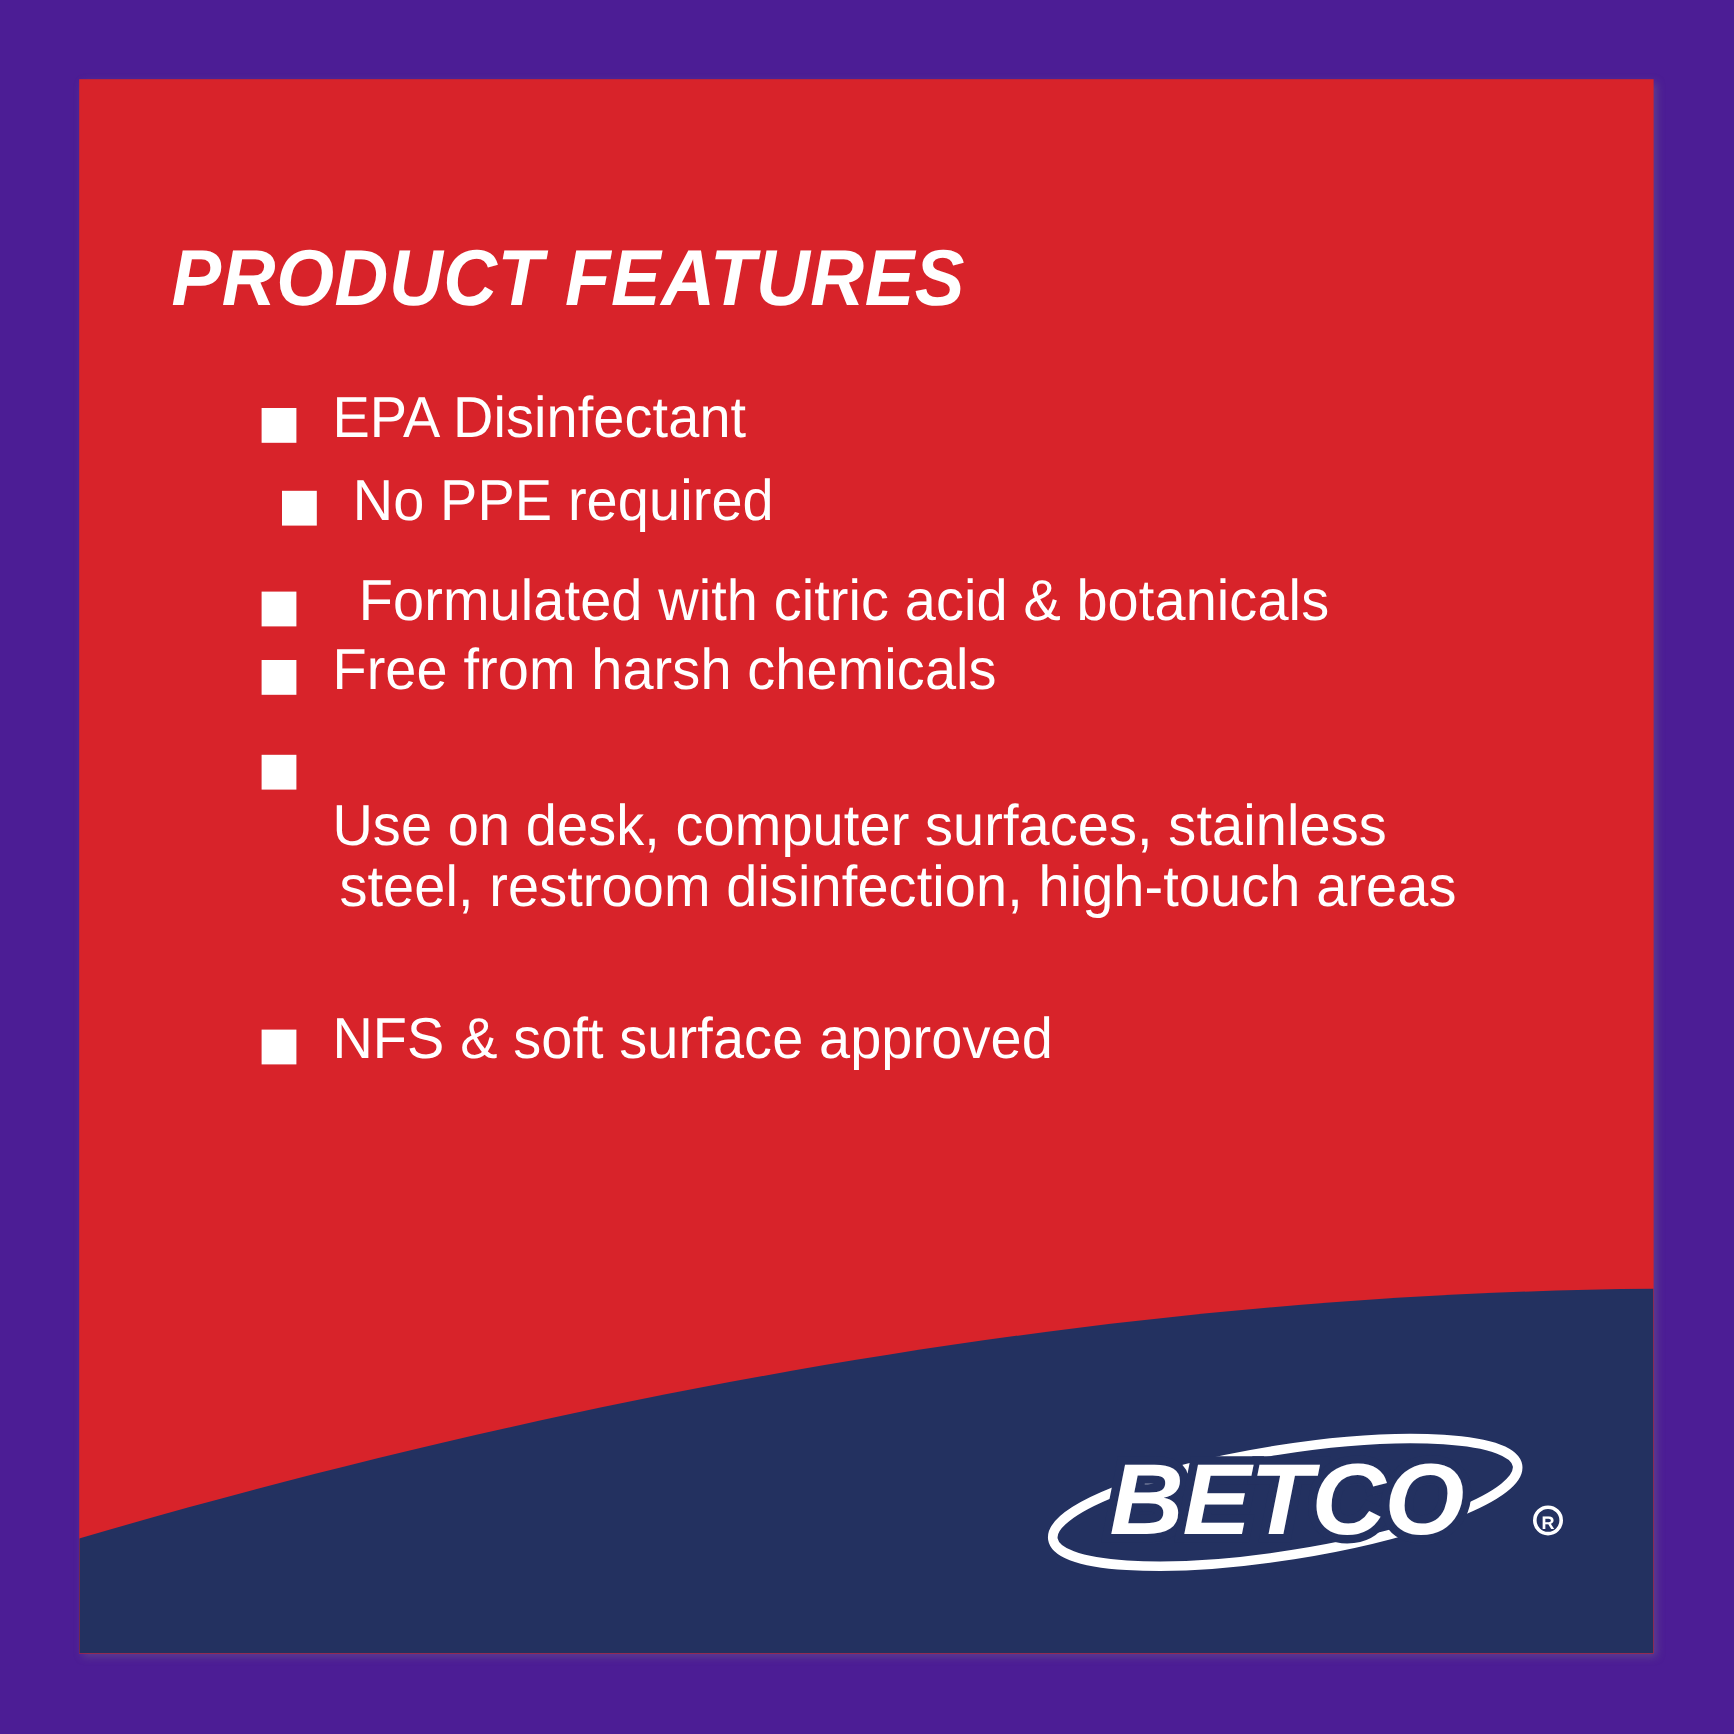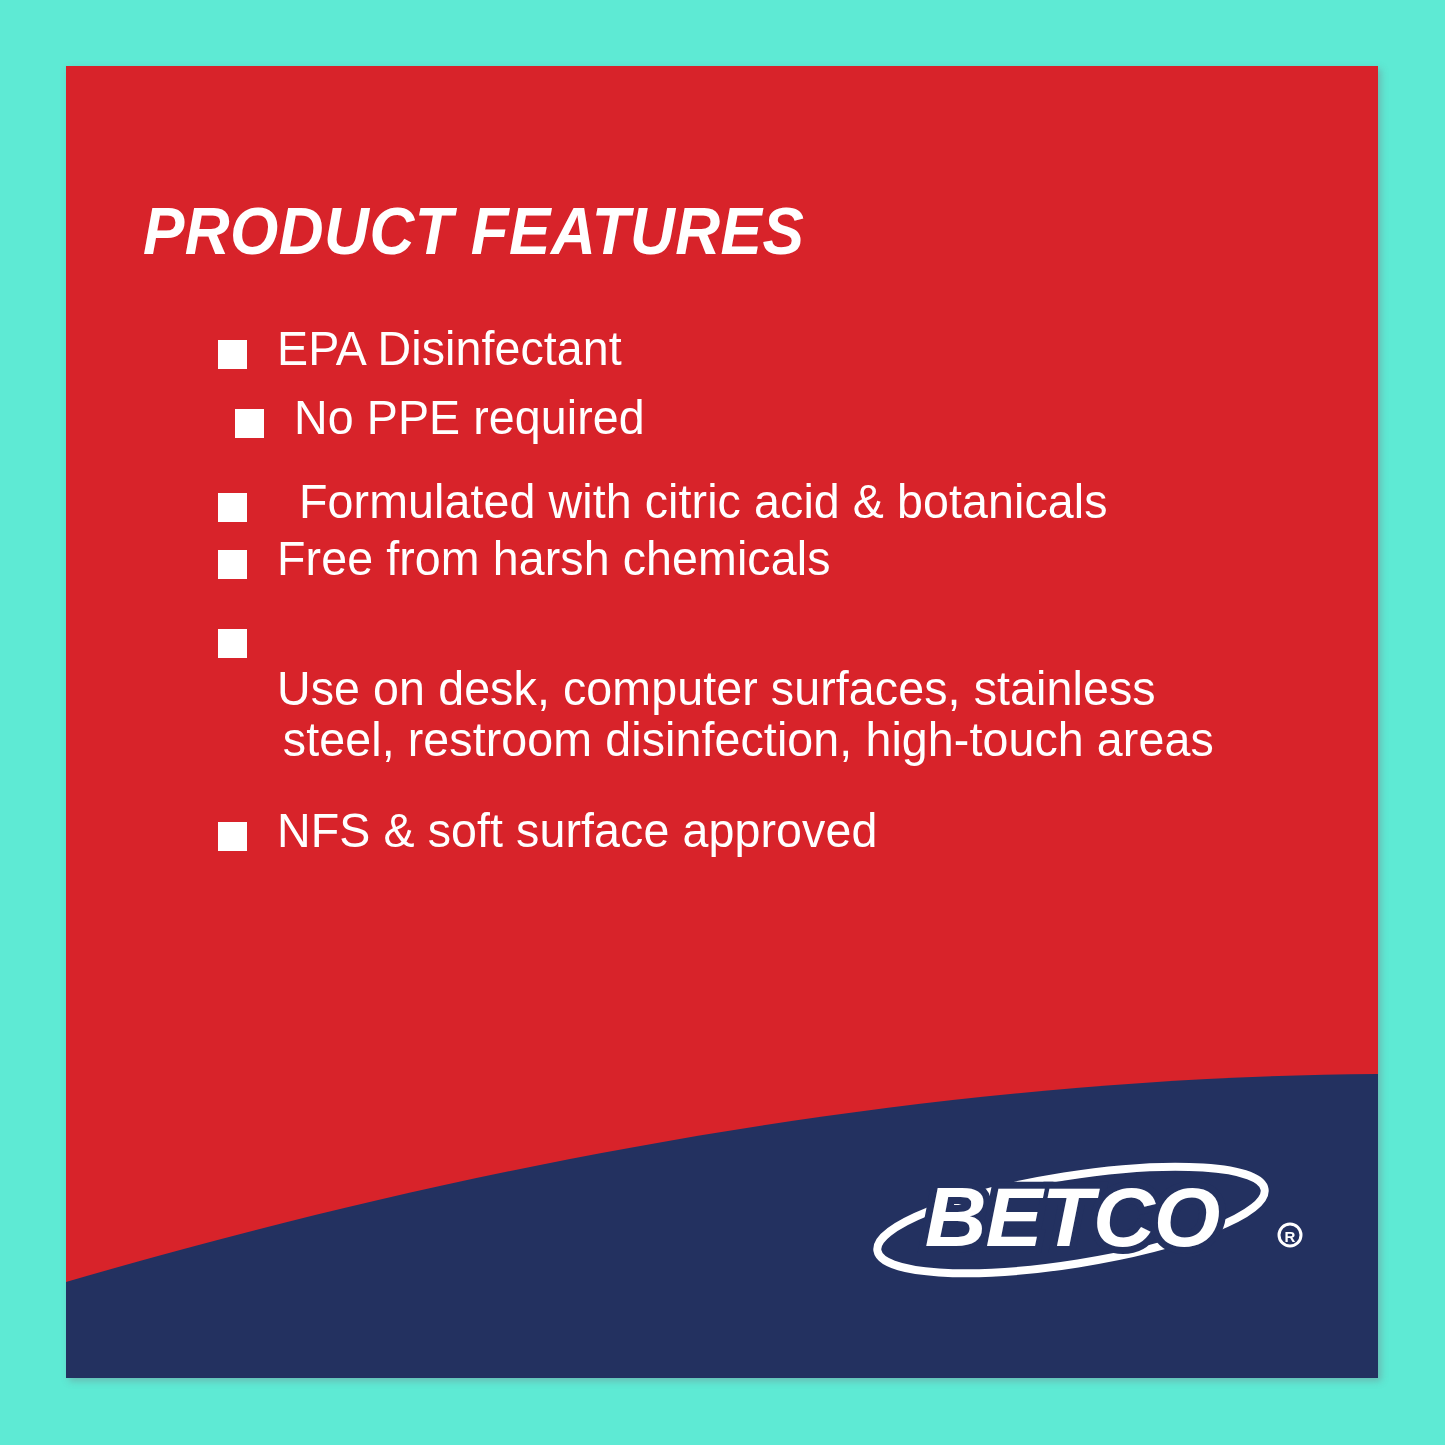--- a/index.html
+++ b/index.html
@@ -11,21 +11,21 @@
     width: 1445px;
     height: 1445px;
     font-family: "Liberation Sans", sans-serif;
     -webkit-font-smoothing: antialiased;
   }
 
   #stage {
     position: relative;
     width: 1445px;
     height: 1445px;
-    background: #5eead4;
+    background: #4c1d95;
     overflow: hidden;
   }
 
   
   #card {
     position: absolute;
     left: 66px;
     top: 66px;
     width: 1312px;
     height: 1312px;
@@ -95,21 +95,21 @@
     white-space: pre-line;
     transform: scaleX(0.97);
     transform-origin: left top;
   }
   .feature-text .cont-line { display: block; padding-left: 6px; }
 
   
   #logo {
     position: absolute;
     left: 800px;
-    top: 1088px;
+    top: 1120px;
     width: 450px;
     height: 130px;
   }
   #logo svg { display: block; width: 100%; height: 100%; }
 </style>
 </head>
 <body>
 
 <div id="stage">
 
@@ -144,21 +144,21 @@
       </div>
 
       <div class="feature-row" style="top:547px;">
         <span class="bullet-square"></span>
         <span class="feature-text">
           <span>Use on desk, computer surfaces, stainless</span>
           <span class="cont-line">steel, restroom disinfection, high-touch areas</span>
         </span>
       </div>
 
-      <div class="feature-row" style="top:740px;">
+      <div class="feature-row" style="top:776px;">
         <span class="bullet-square"></span>
         <span class="feature-text">NFS &amp; soft surface approved</span>
       </div>
 
     </div>
 
     <div id="logo">
       <svg viewBox="0 0 450 130">
 
         <g>

